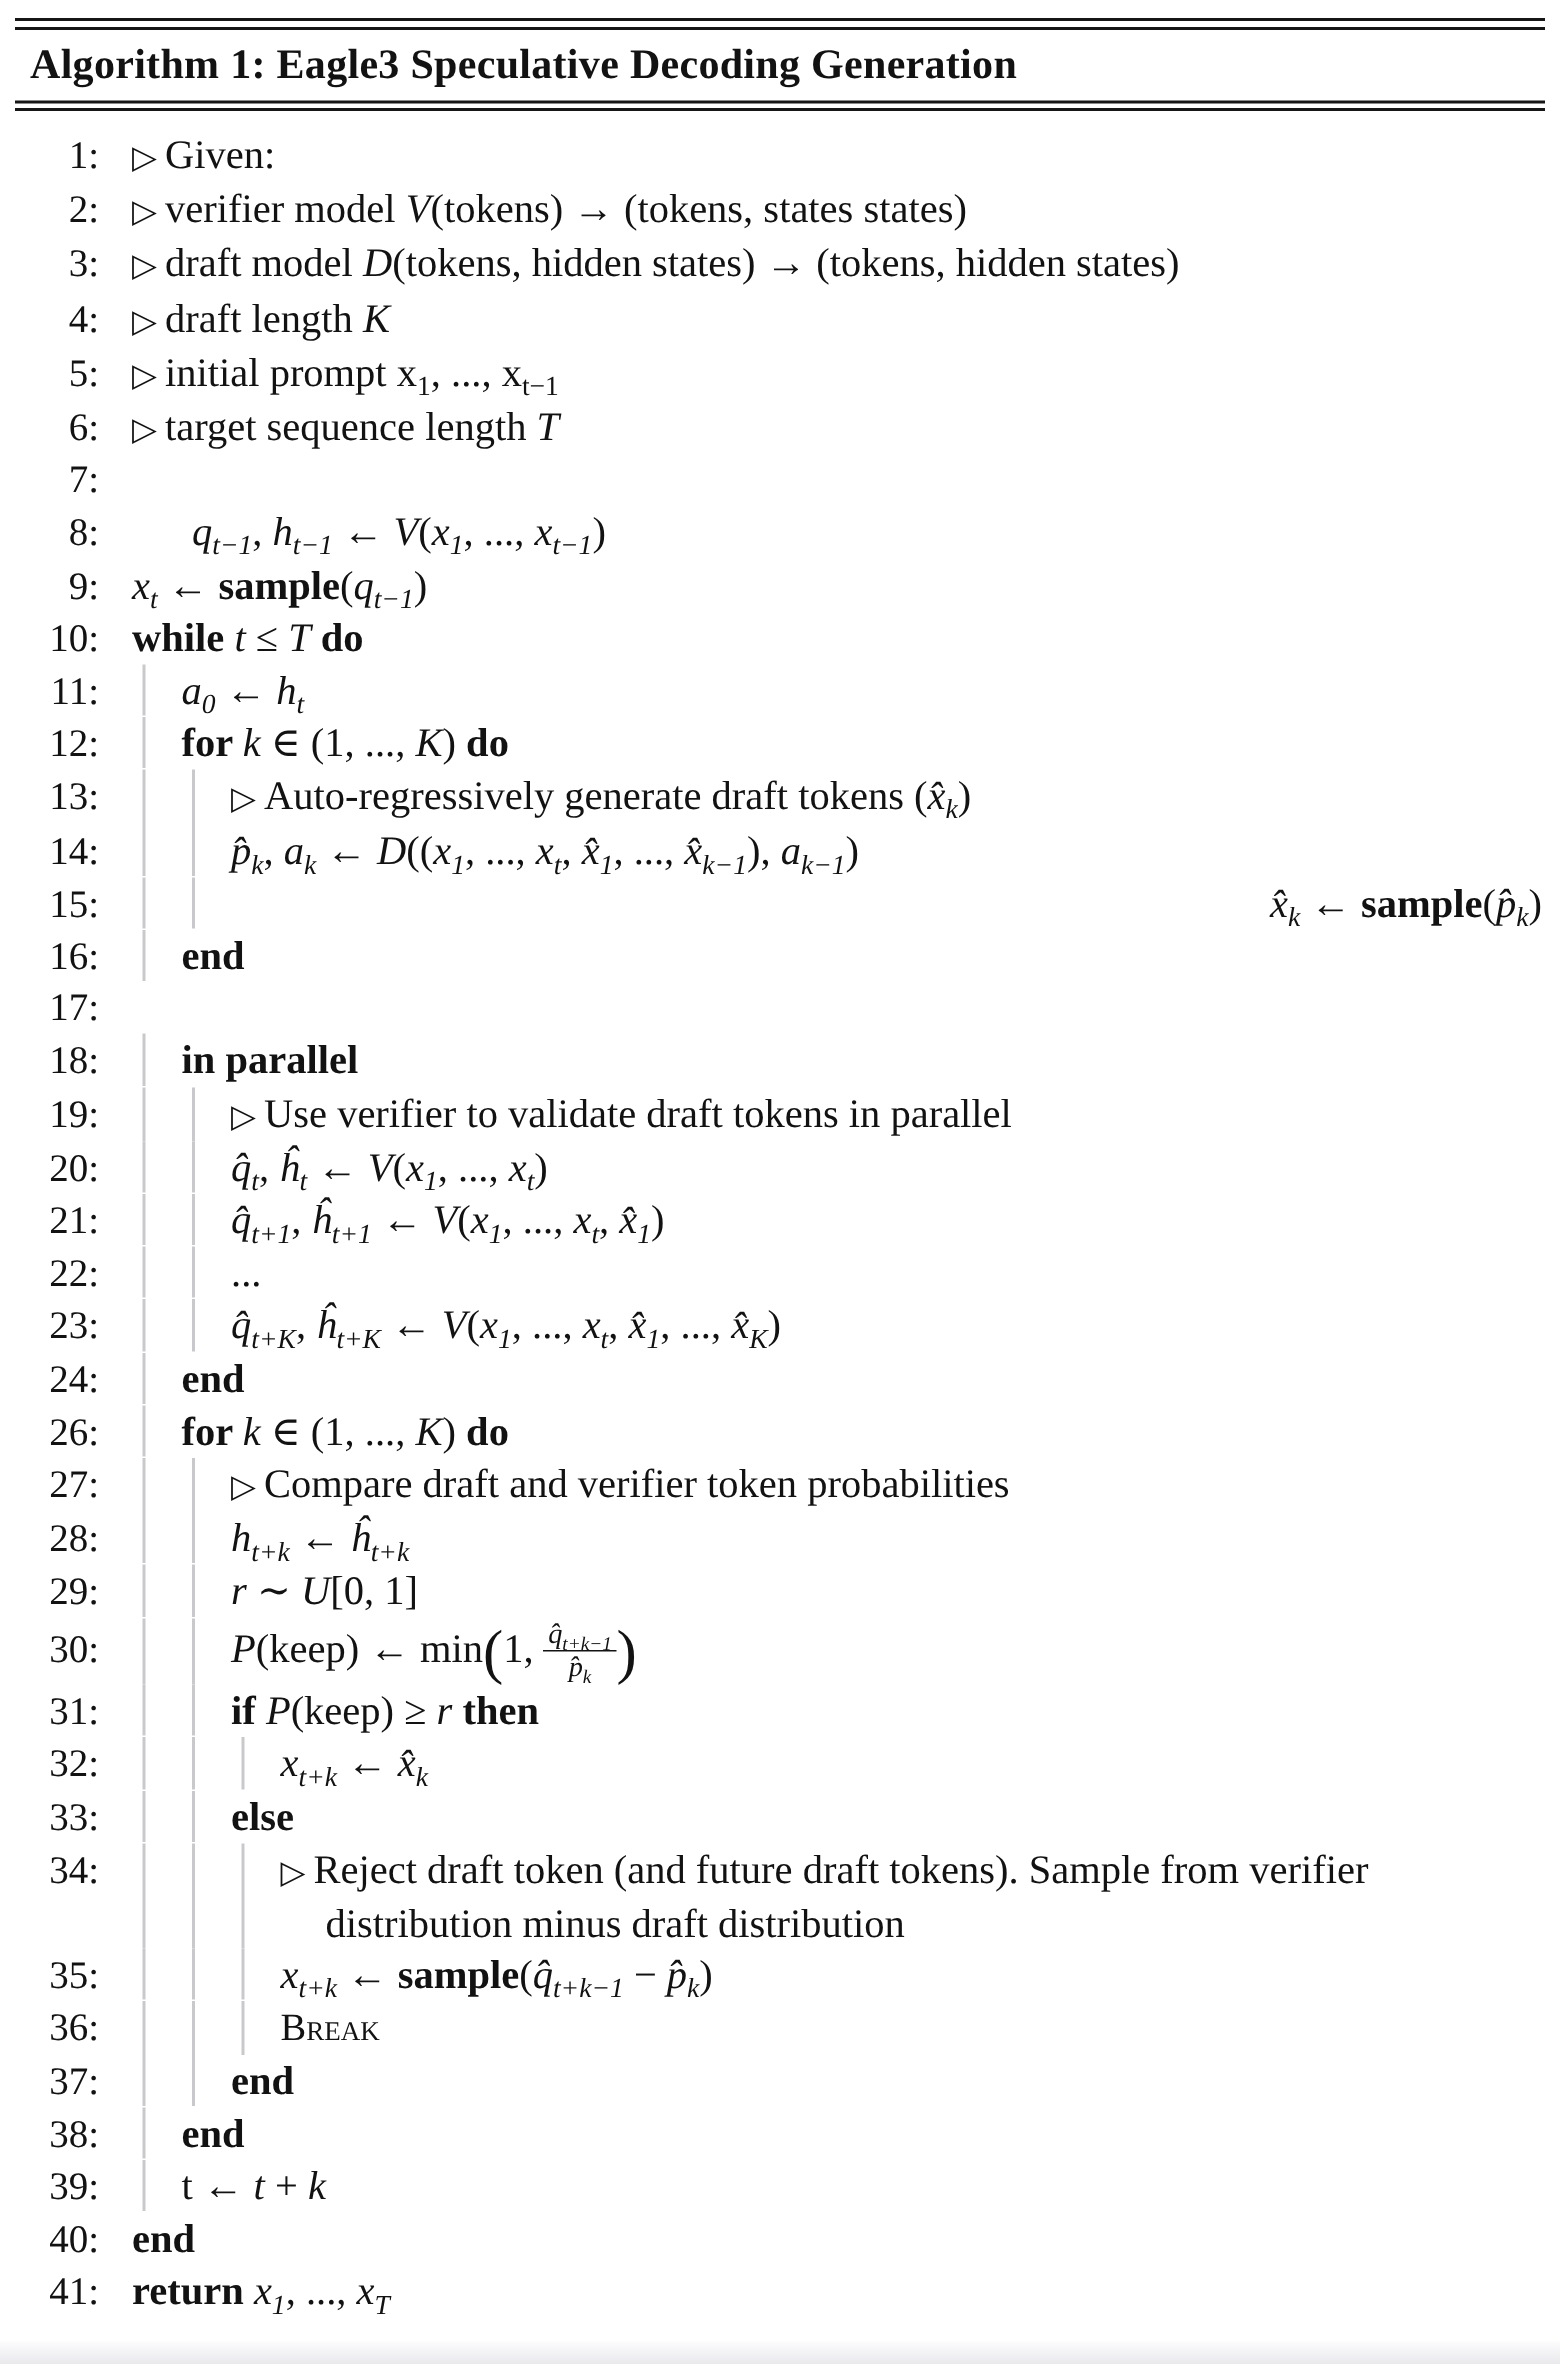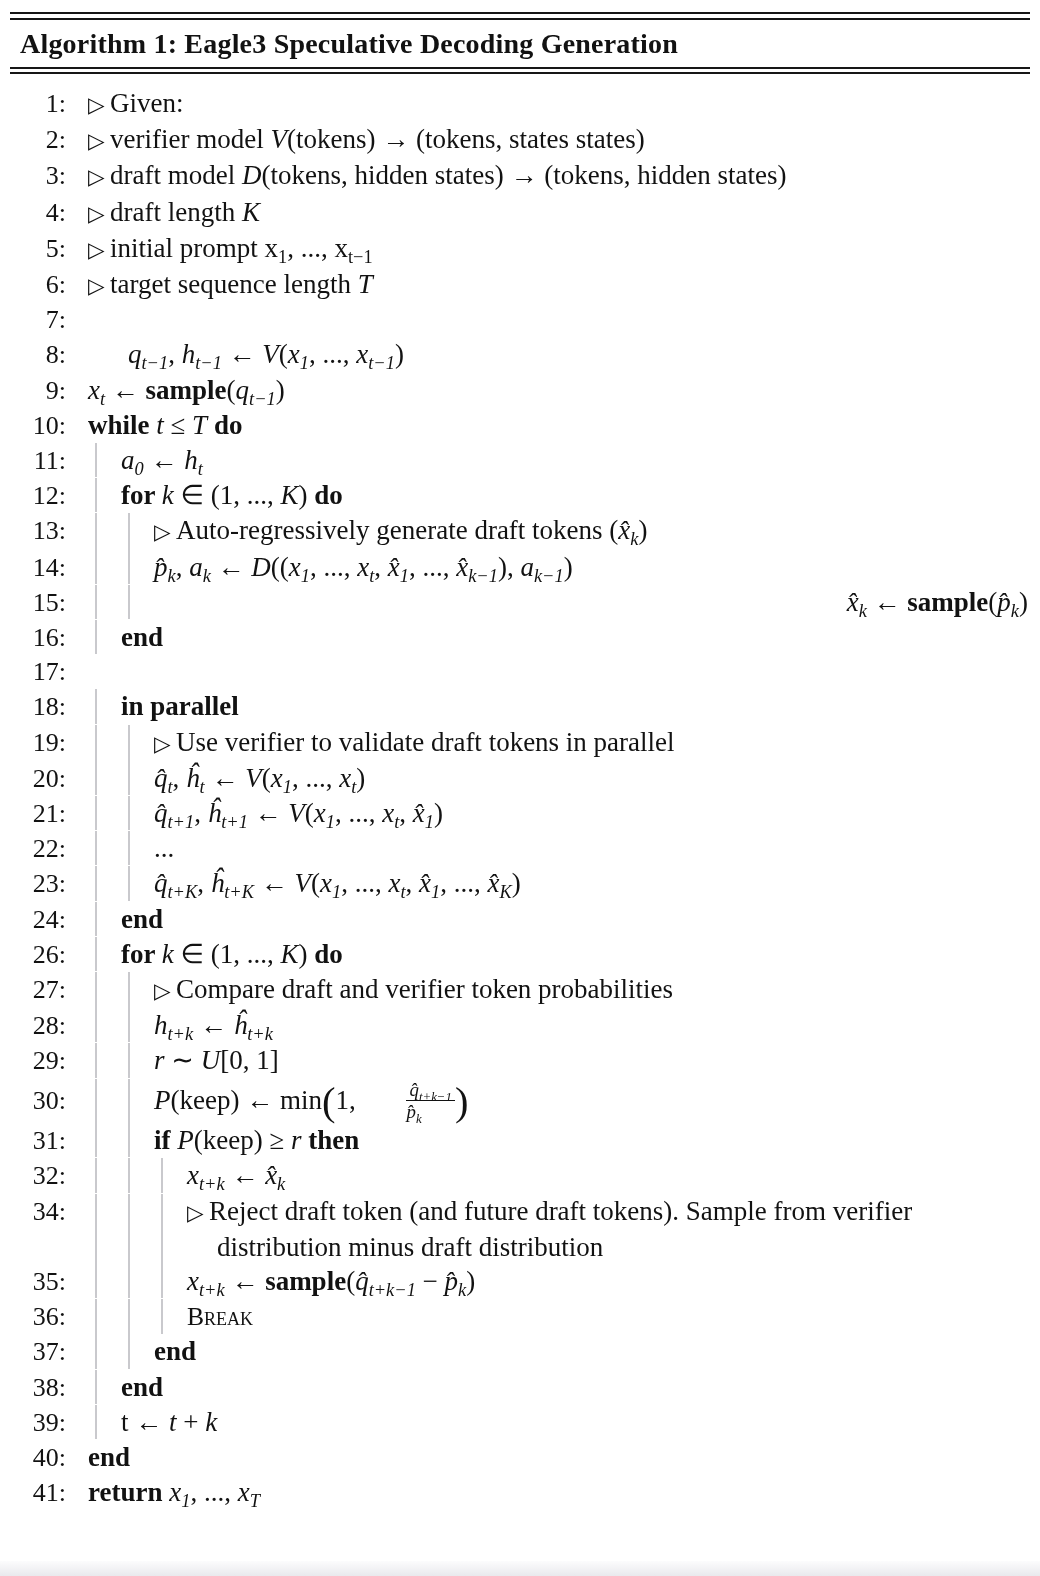--- a/index.html
+++ b/index.html
@@ -7,30 +7,30 @@
     width:1040px;height:1576px;overflow:hidden;position:relative;
     background:#ffffff;color:#121212;
     font-family:"Liberation Serif","DejaVu Serif","DejaVu Sans",serif;
   }
   .rule{margin:0 10px;height:3.5px;border-top:2.5px solid #161616;border-bottom:2.5px solid #161616;}
   .rule-top{margin-top:12px;}
   .title{font-weight:bold;font-size:28px;padding:8px 0 7px 20px;letter-spacing:.2px;}
   .lines{padding:12px 12px 0 10px;font-size:27px;}
   .ln{display:flex;align-items:baseline;min-height:34.2px;line-height:34.2px;}
   .num{flex:0 0 56px;text-align:right;margin-right:22px;font-size:26px;color:#121212;}
-  .body{flex:1;position:relative;font-family:Liberation Serif, serif;}
+  .body{flex:1;position:relative;}
   .guide{position:absolute;top:0;bottom:0;width:1.5px;background:#c9c9cd;}
   .txt{display:block;text-indent:-30px;}
   .b{font-weight:bold;}
   .i{font-style:italic;}
   sub{font-size:.68em;line-height:0;}
   .sc{font-variant:small-caps;font-size:.95em;}
   .tri{font-size:.8em;}
   .bigp{font-size:1.5em;line-height:0;vertical-align:-.15em;font-weight:400;}
-  .frac{display:inline-block;vertical-align:-.5em;text-align:left;font-size:.7em;line-height:1.15;text-indent:0;margin-left:44px;}
+  .frac{display:inline-block;vertical-align:-.5em;text-align:center;font-size:.7em;line-height:1.15;text-indent:0;}
   .fn{display:block;border-bottom:1.6px solid #121212;padding:0 3px;}
   .fd{display:block;}
   .bottom-strip{position:absolute;left:0;right:0;bottom:0;height:15px;
     background:linear-gradient(#fcfcfd,#e9e9ed);}
 </style>
 </head>
 <body>
 
 <div class="page">
   <div class="rule rule-top"></div>
@@ -253,20 +253,28 @@
       <div class="ln">
         <span class="num">32:</span>
         <span class="body">
           <span class="guide" style="left: 7px;"></span>
           <span class="guide" style="left: 40px;"></span>
           <span class="guide" style="left: 73px;"></span>
           <span class="txt" style="padding-left: 129px;"><span class="i">x<sub>t+k</sub></span><span> ← </span><span class="i">x̂<sub>k</sub></span></span>
         </span>
       </div>
       <div class="ln">
+        <span class="num">33:</span>
+        <span class="body">
+          <span class="guide" style="left: 7px;"></span>
+          <span class="guide" style="left: 40px;"></span>
+          <span class="txt" style="padding-left: 96px;"><span class="b">else</span></span>
+        </span>
+      </div>
+      <div class="ln">
         <span class="num">34:</span>
         <span class="body">
           <span class="guide" style="left: 7px;"></span>
           <span class="guide" style="left: 40px;"></span>
           <span class="guide" style="left: 73px;"></span>
           <span class="txt" style="padding-left: 129px;"><span class="tri">▷ </span><span>Reject draft token (and future draft tokens). Sample from verifier distribution minus draft distribution</span></span>
         </span>
       </div>
       <div class="ln">
         <span class="num">35:</span>

